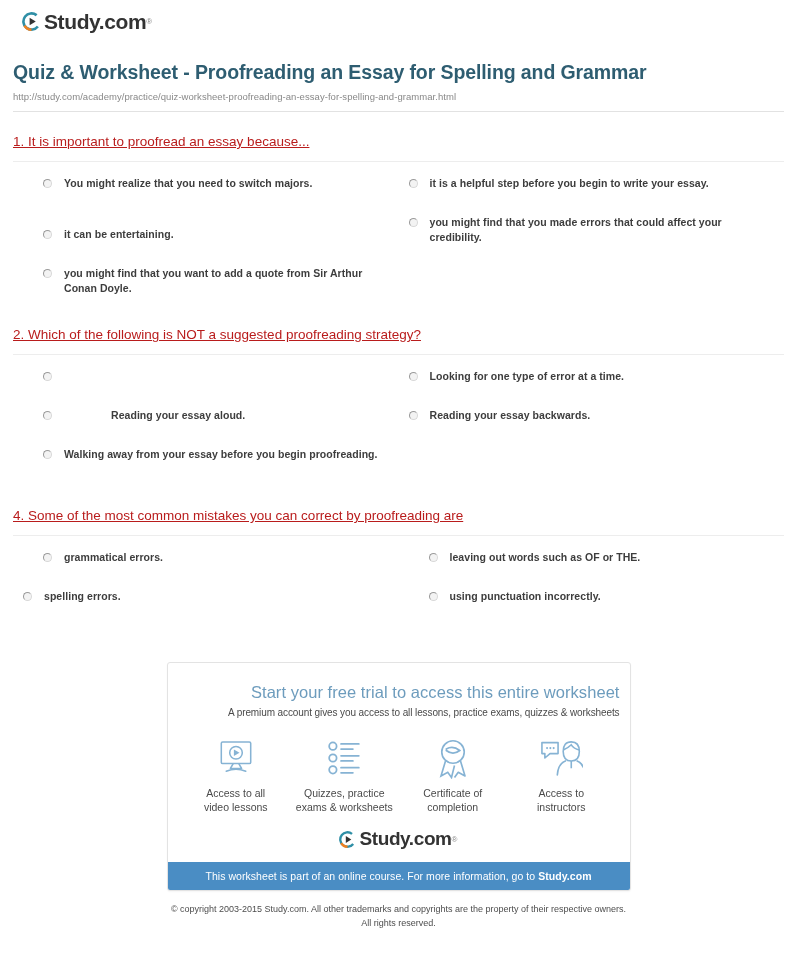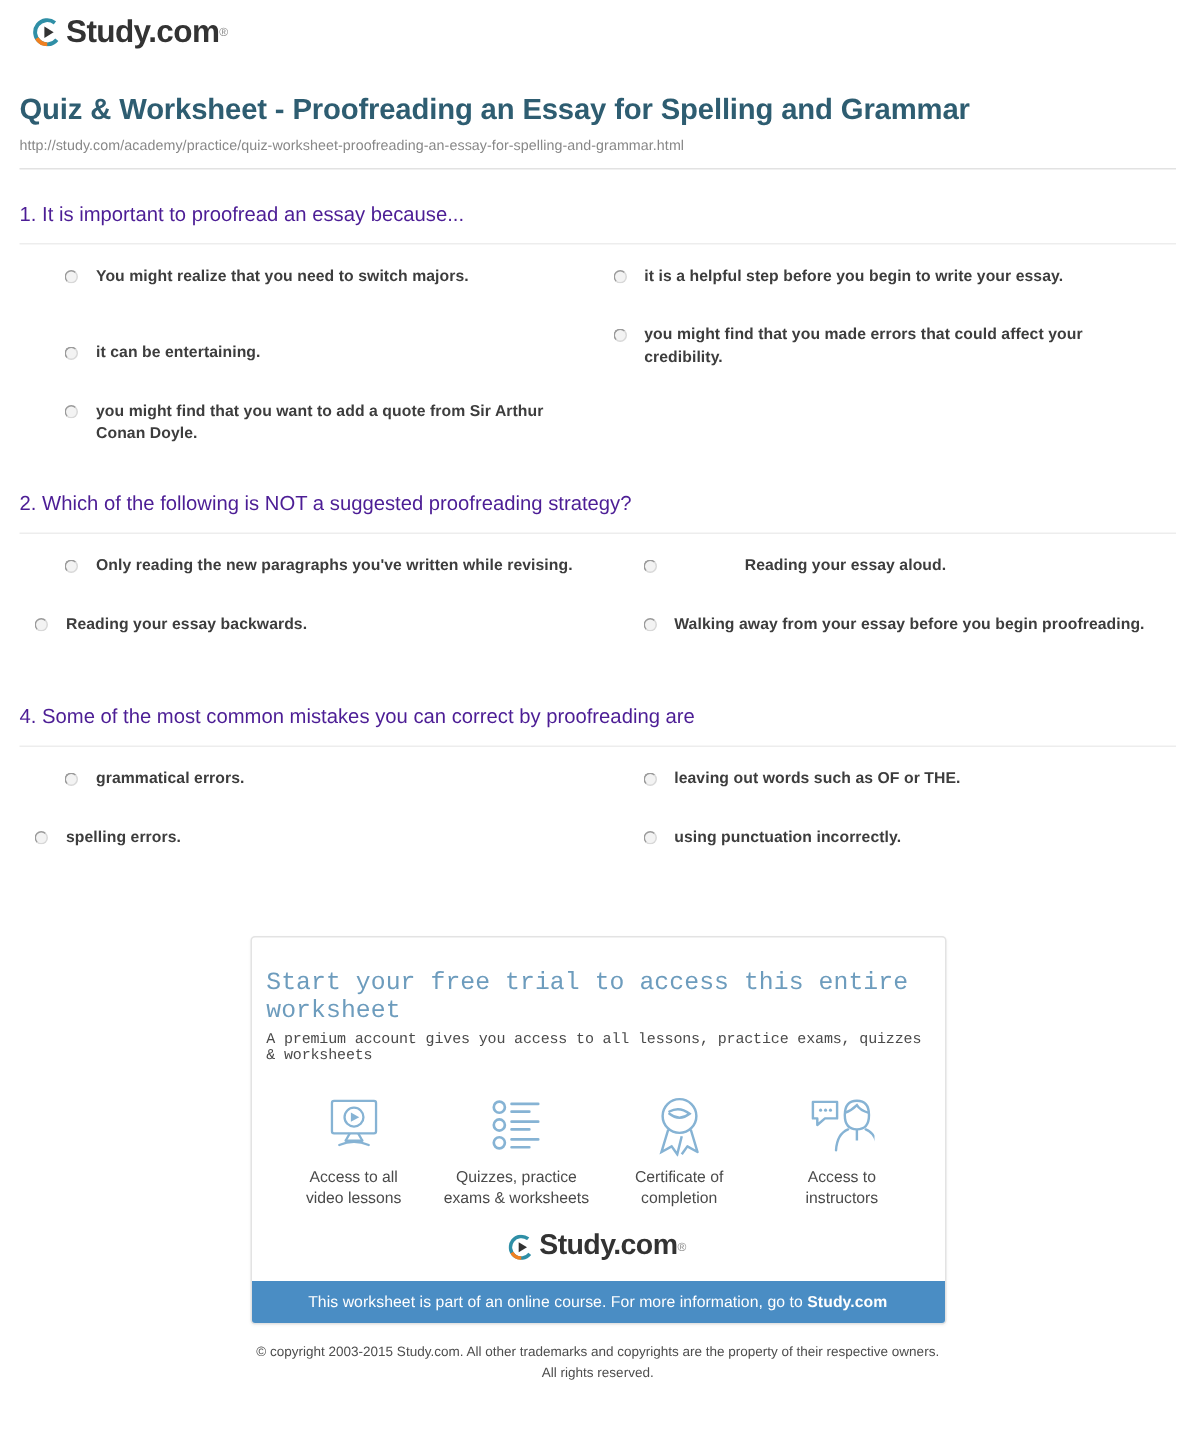--- a/index.html
+++ b/index.html
@@ -74,24 +74,25 @@
 
   
   .questions {
     padding: 0 13px;
   }
   .question-block {
     padding-top: 21px;
   }
   .question-text {
     font-size: 13.5px;
-    color: #4c1d95;
+    color: #b91c1c;
     font-weight: normal;
     margin: 0 0 9px 0;
     line-height: 1.4;
+    text-decoration: underline;
   }
   .q-rule {
     height: 1px;
     background: #ededed;
     margin-bottom: 4px;
   }
   .answers {
     display: flex;
     flex-wrap: wrap;
     padding: 10px 0 0 0;
@@ -142,23 +143,22 @@
   }
   .promo {
     width: 462px;
     border: 1px solid #e3e3e3;
     border-radius: 3px;
     background: #fff;
     box-shadow: 0 1px 2px rgba(0,0,0,0.04);
     overflow: hidden;
   }
   .promo-head {
-    text-align: left;
+    text-align: right;
     padding: 20px 10px 0 10px;
-    font-family: Liberation Mono, monospace;
   }
   .promo-title {
     font-size: 16.5px;
     color: #6d9cbd;
     font-weight: normal;
     margin: 0 0 5px 0;
     letter-spacing: 0.05px;
   }
   .promo-sub {
     font-size: 10px;
@@ -267,21 +267,24 @@
       </div>
     </div>
   </div>
 
   <div class="question-block" id="q2">
     <p class="question-text">2. Which of the following is NOT a suggested proofreading strategy?</p>
     <div class="q-rule"></div>
     <div class="answers">
       <div class="answer answer-1">
         <span class="radio"></span>
-        <span class="answer-label">Only reading the new paragraphs you've written while revising.</span>
+      </div>
+      <div class="answer col-right answer-2">
+        <span class="radio"></span>
+        <span class="answer-label">Looking for one type of error at a time.</span>
       </div>
       <div class="answer answer-3">
         <span class="radio"></span>
         <span class="answer-label">Reading your essay aloud.</span>
       </div>
       <div class="answer col-right answer-4">
         <span class="radio"></span>
         <span class="answer-label">Reading your essay backwards.</span>
       </div>
       <div class="answer answer-5">

